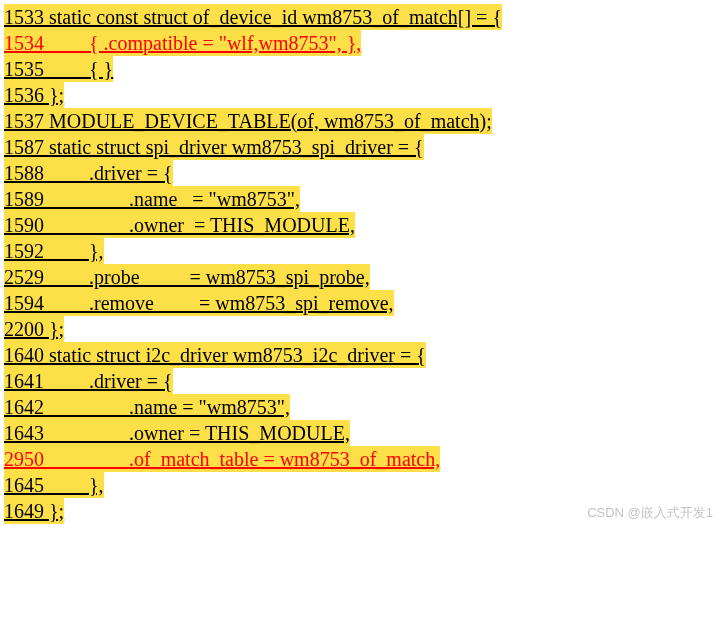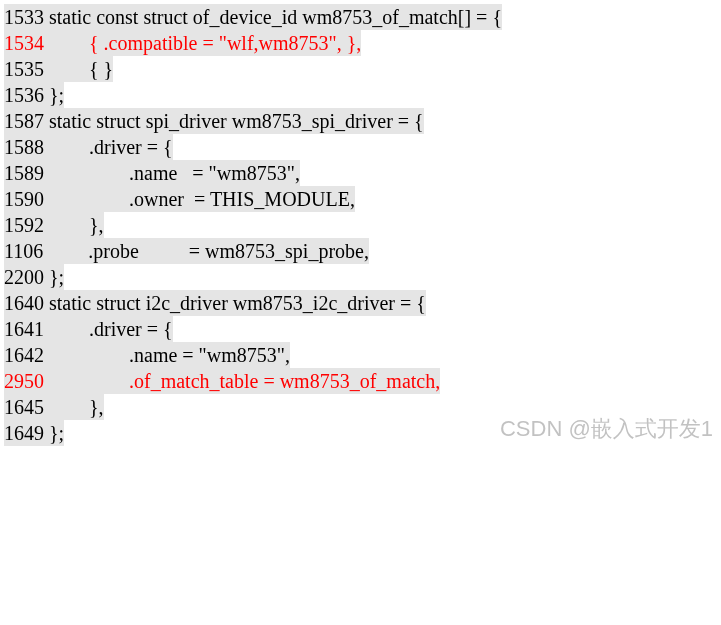--- a/index.html
+++ b/index.html
@@ -9,56 +9,60 @@
       font-size: 20px;
       line-height: 1.3;
       color: #000;
       background: #fff;
       width: 721px;
       box-sizing: border-box;
       position: relative;
     }
     .line {
       display: inline-block;
-      background: #e5e5e5;
+      background: #fde047;
       white-space: pre;
       margin-bottom: 0px;
+      text-decoration: underline;
     }
     .row {
       line-height: 1.3;
     }
     .red {
       color: #ff0000;
     }
     .watermark {
       position: absolute;
       right: 8px;
       bottom: 6px;
       color: rgba(120,120,120,0.45);
       font-family: sans-serif;
-      font-size: 22px;
+      font-size: 13px;
       pointer-events: none;
     }
   </style>
 </head>
 <body>
 
 <div id="code-container">
     <div class="row"><span class="line"><span>1533</span><span> static const struct of_device_id wm8753_of_match[] = {</span></span></div>
     <div class="row"><span class="line red"><span>1534</span><span>         { .compatible = "wlf,wm8753", },</span></span></div>
     <div class="row"><span class="line"><span>1535</span><span>         { }</span></span></div>
     <div class="row"><span class="line"><span>1536</span><span> };</span></span></div>
+    <div class="row"><span class="line"><span>1537</span><span> MODULE_DEVICE_TABLE(of, wm8753_of_match);</span></span></div>
     <div class="row"><span class="line"><span>1587</span><span> static struct spi_driver wm8753_spi_driver = {</span></span></div>
     <div class="row"><span class="line"><span>1588</span><span>         .driver = {</span></span></div>
     <div class="row"><span class="line"><span>1589</span><span>                 .name   = "wm8753",</span></span></div>
     <div class="row"><span class="line"><span>1590</span><span>                 .owner  = THIS_MODULE,</span></span></div>
     <div class="row"><span class="line"><span>1592</span><span>         },</span></span></div>
-    <div class="row"><span class="line"><span>1106</span><span>         .probe          = wm8753_spi_probe,</span></span></div>
+    <div class="row"><span class="line"><span>2529</span><span>         .probe          = wm8753_spi_probe,</span></span></div>
+    <div class="row"><span class="line"><span>1594</span><span>         .remove         = wm8753_spi_remove,</span></span></div>
     <div class="row"><span class="line"><span>2200</span><span> };</span></span></div>
     <div class="row"><span class="line"><span>1640</span><span> static struct i2c_driver wm8753_i2c_driver = {</span></span></div>
     <div class="row"><span class="line"><span>1641</span><span>         .driver = {</span></span></div>
     <div class="row"><span class="line"><span>1642</span><span>                 .name = "wm8753",</span></span></div>
+    <div class="row"><span class="line"><span>1643</span><span>                 .owner = THIS_MODULE,</span></span></div>
     <div class="row"><span class="line red"><span>2950</span><span>                 .of_match_table = wm8753_of_match,</span></span></div>
     <div class="row"><span class="line"><span>1645</span><span>         },</span></span></div>
     <div class="row"><span class="line"><span>1649</span><span> };</span></span></div>
   </div>
 
 <div class="watermark">CSDN @嵌入式开发1</div>
 
 </body></html>

